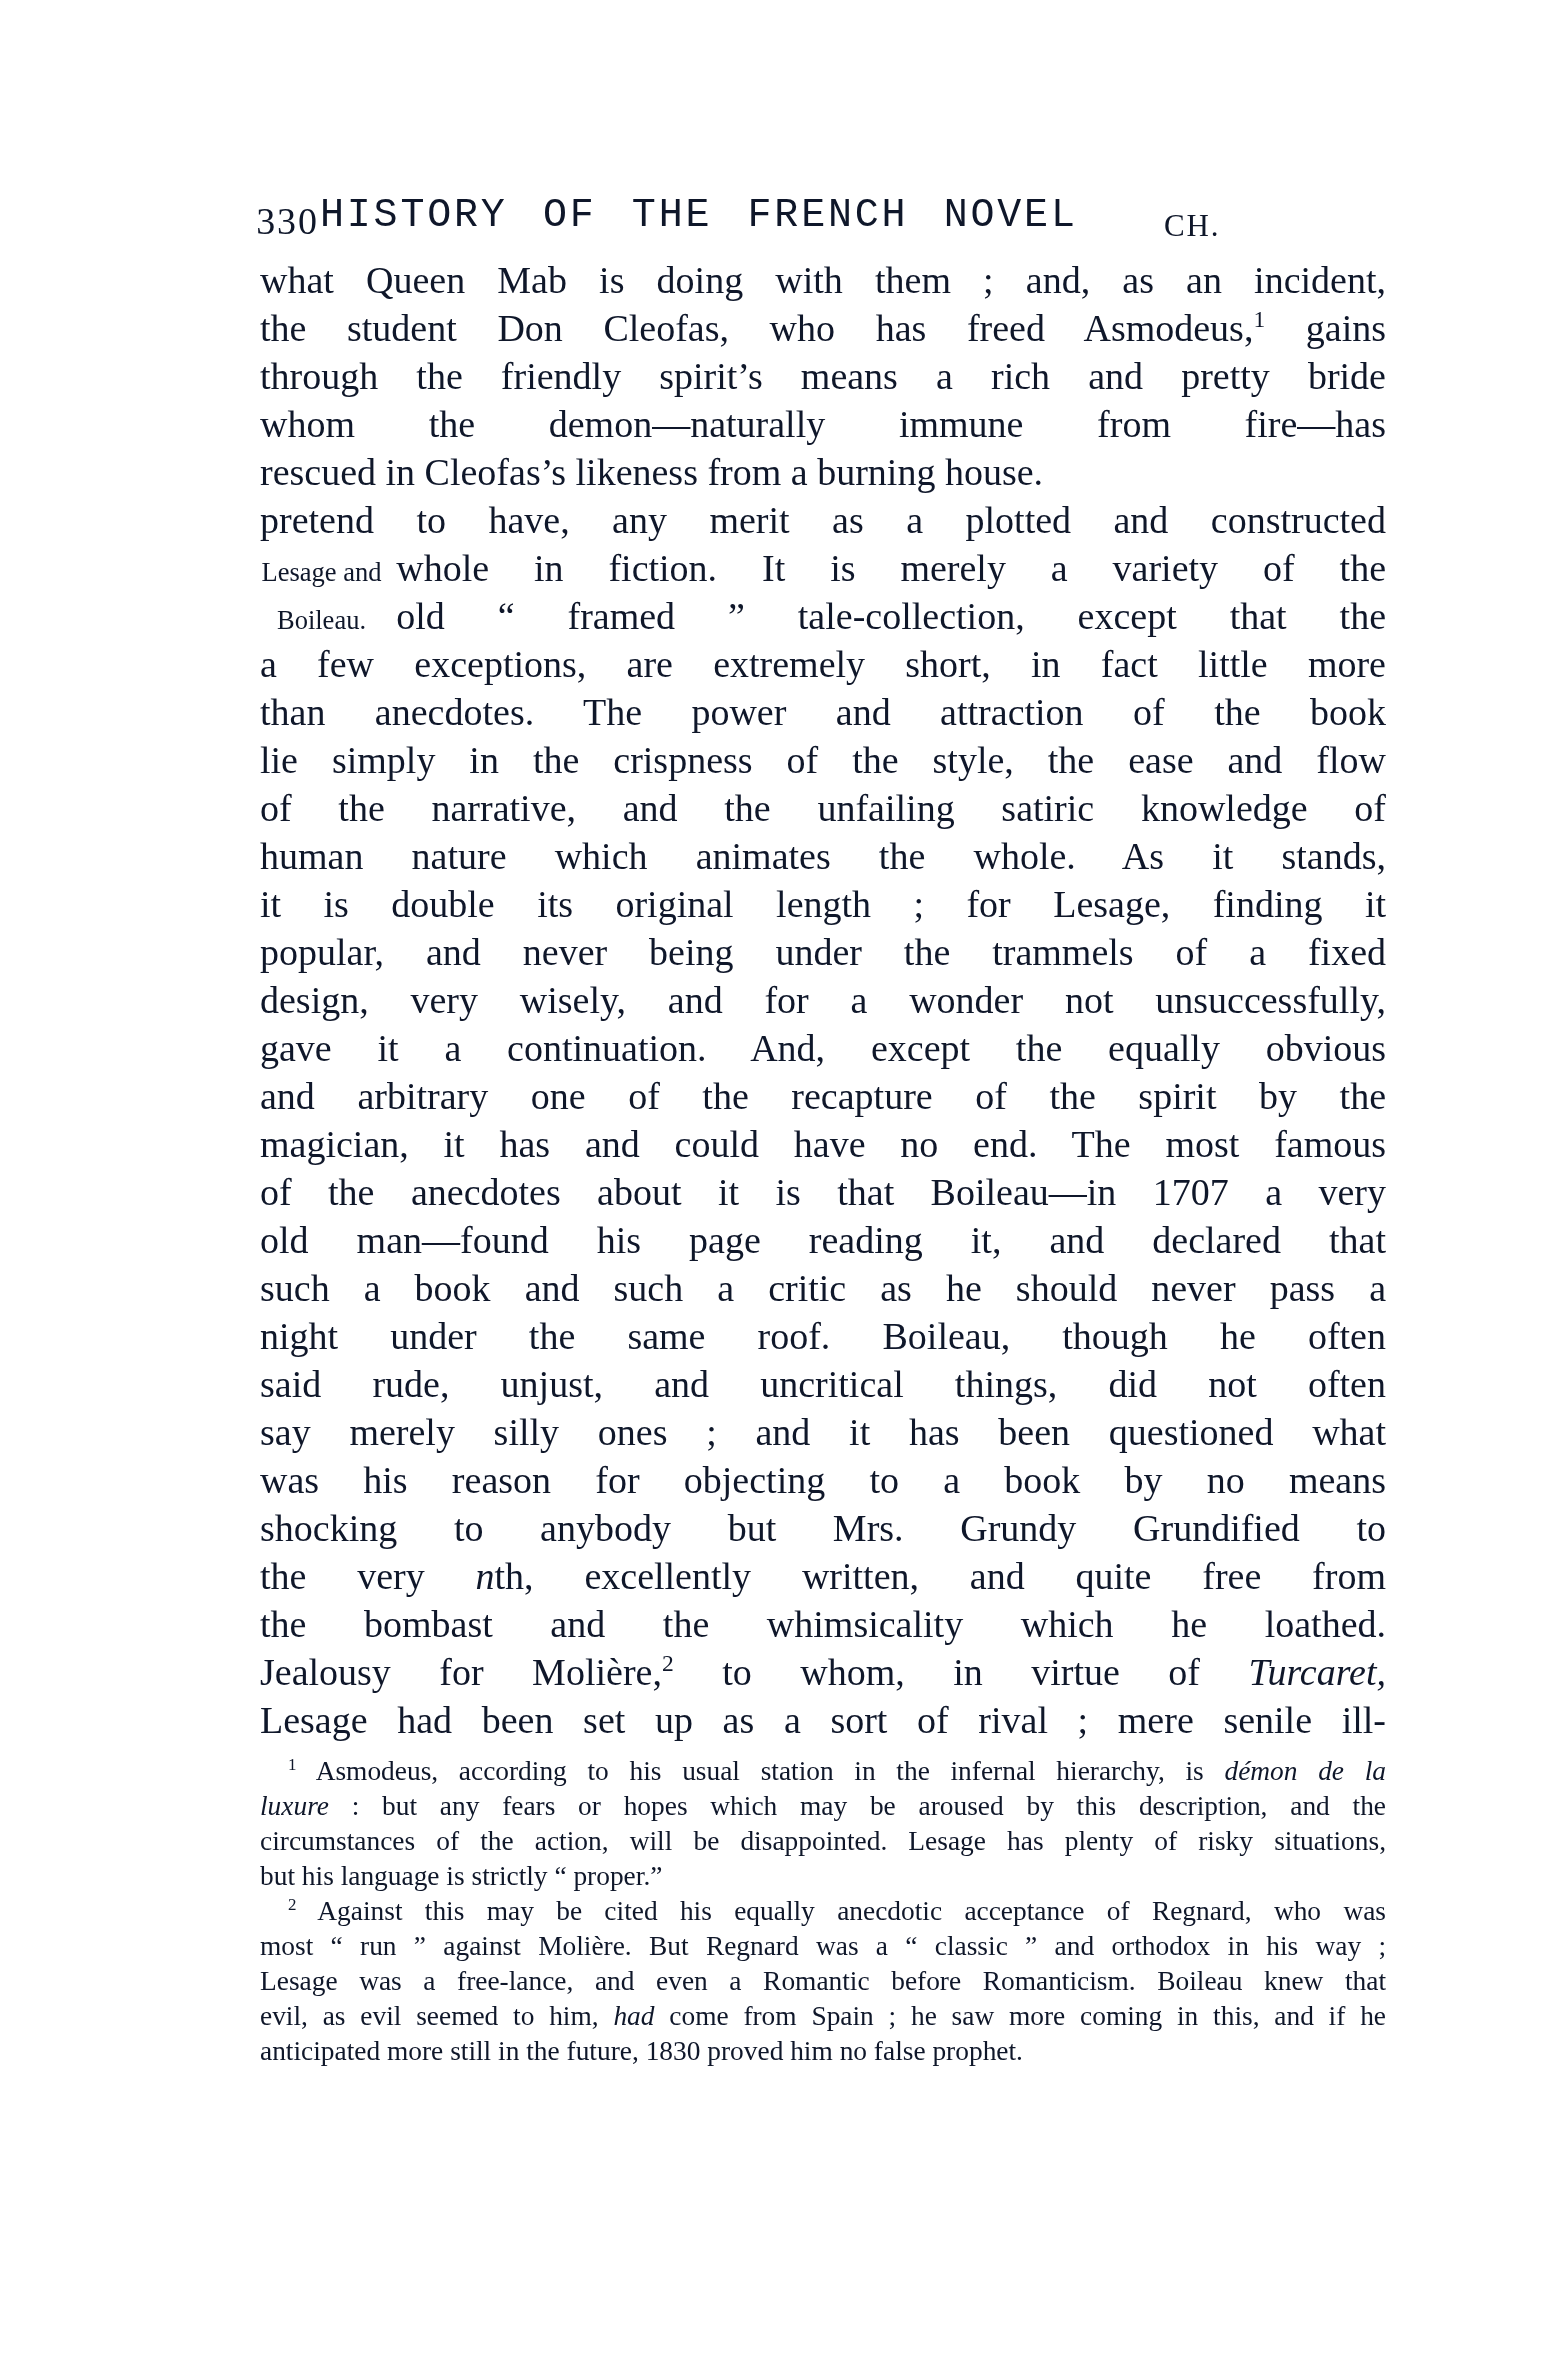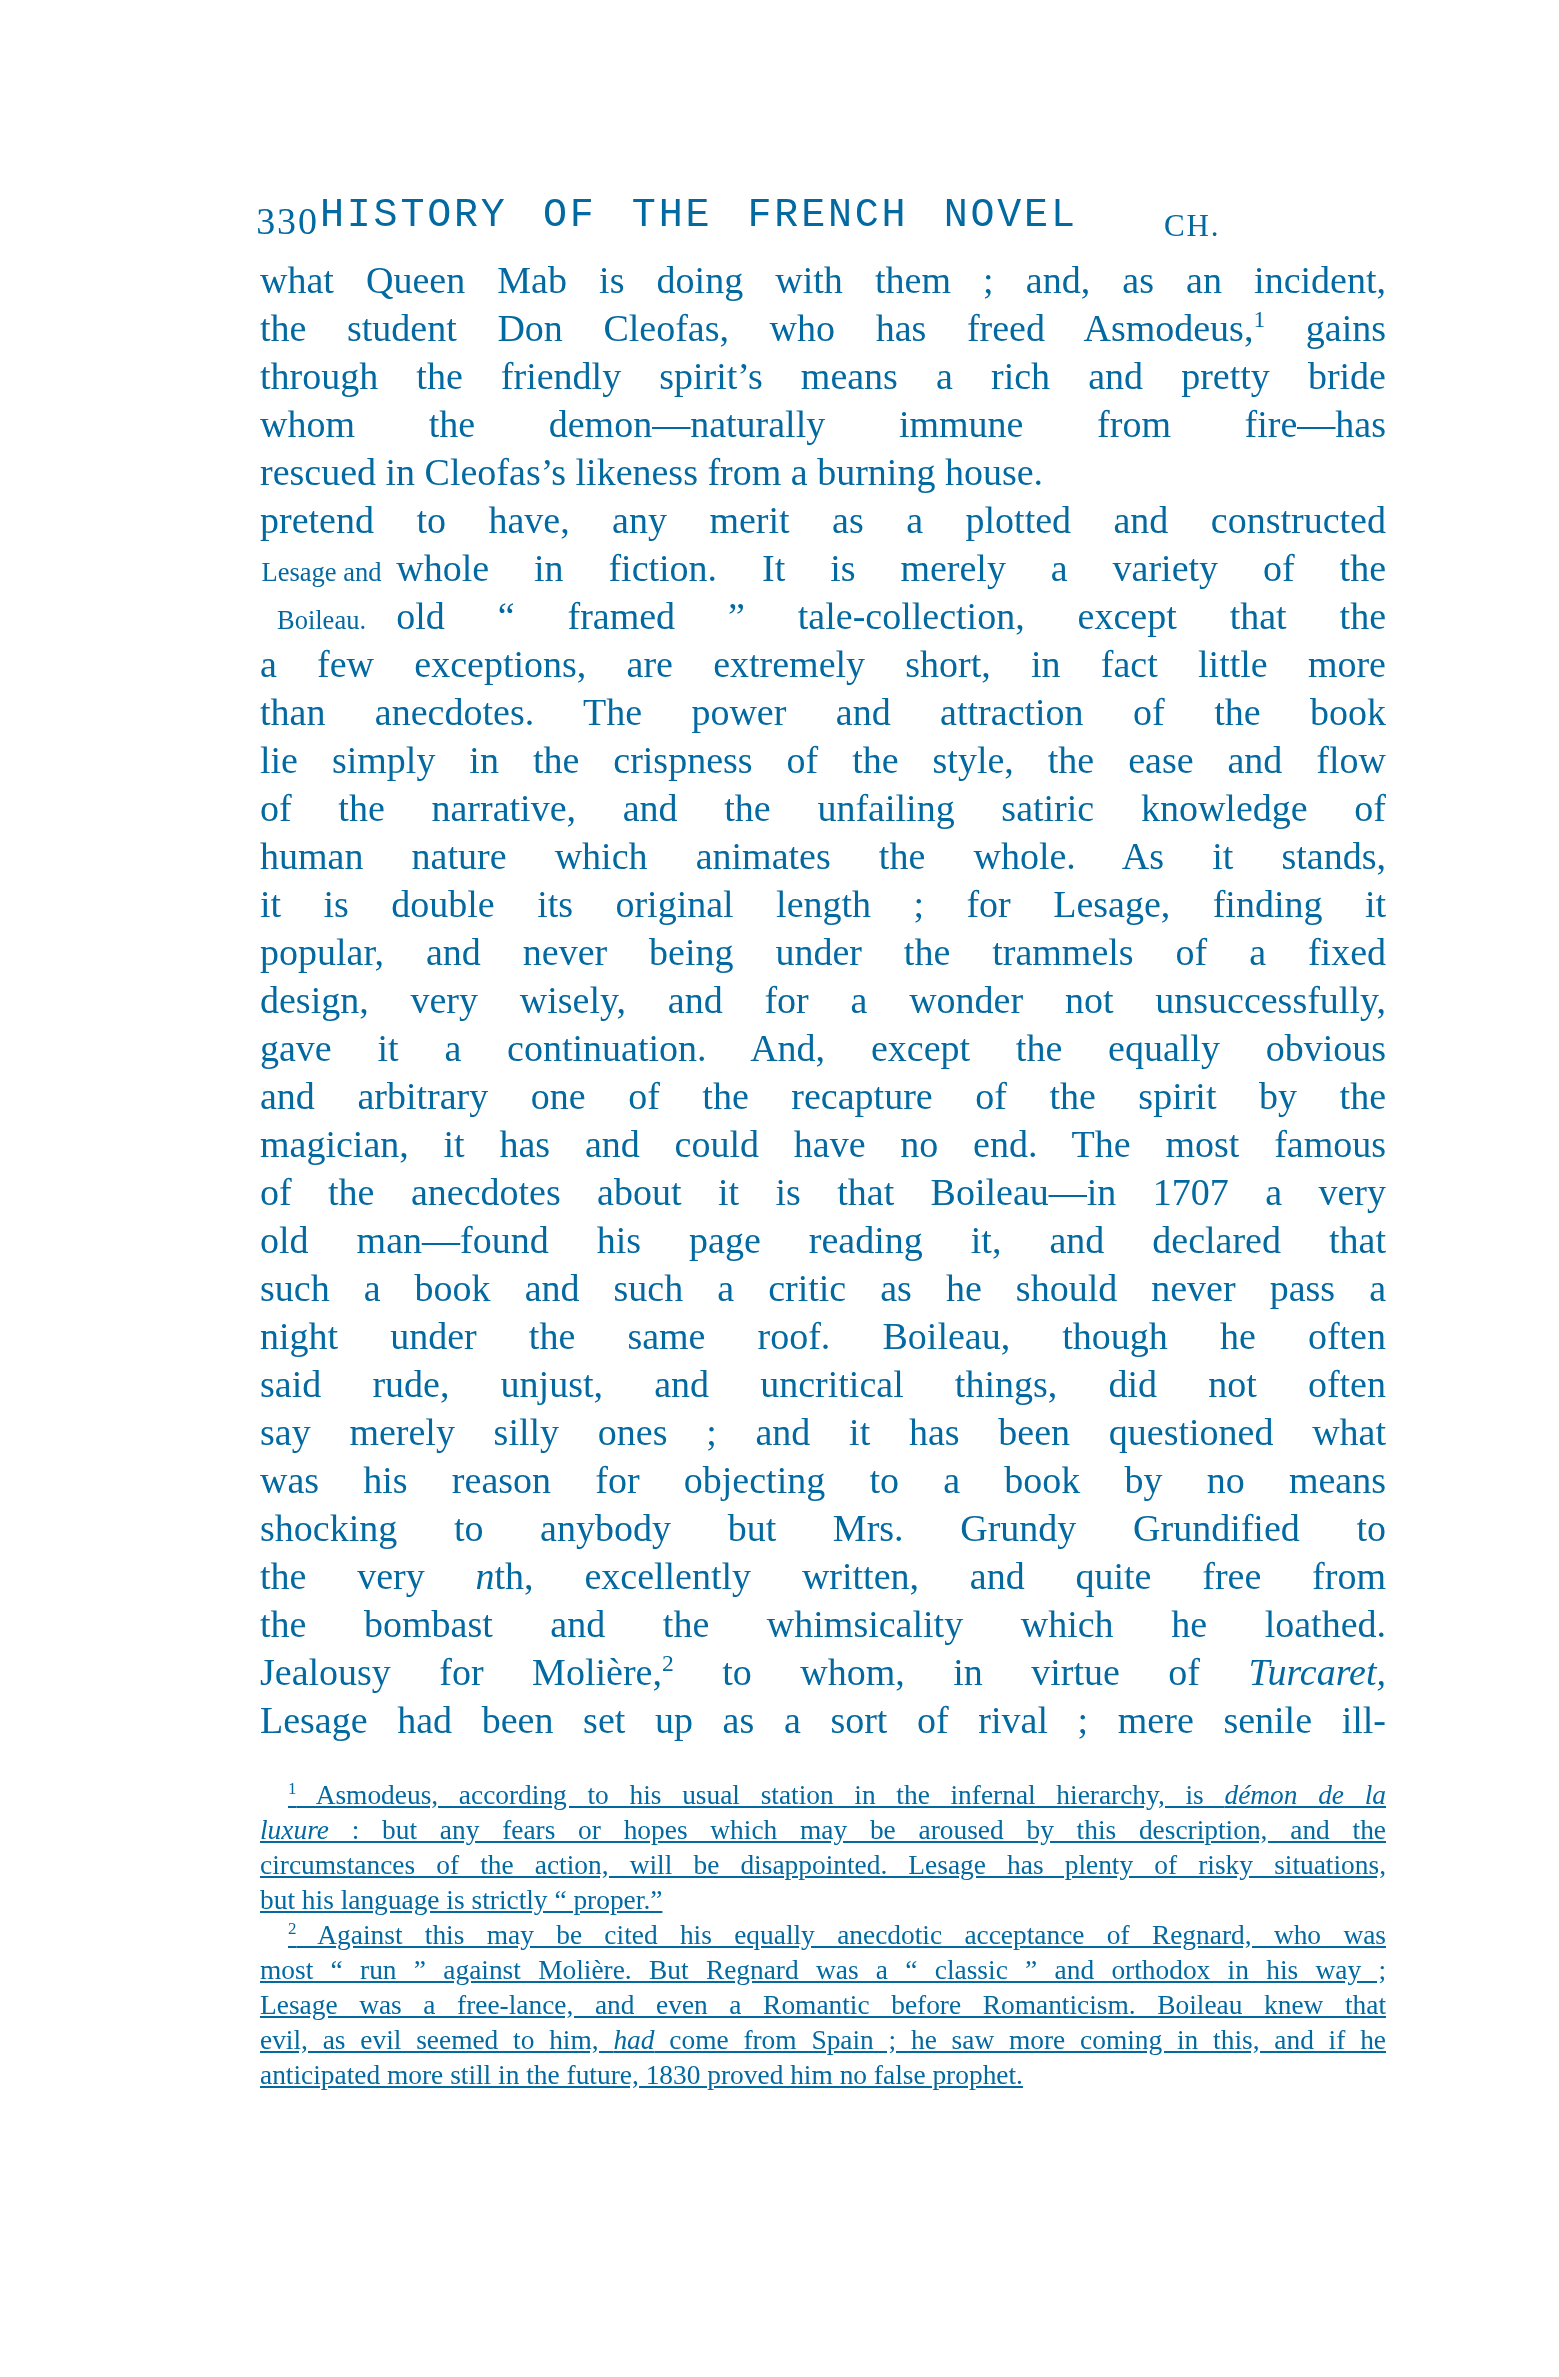--- a/index.html
+++ b/index.html
@@ -1,21 +1,21 @@
 <!DOCTYPE html>
 <html style="font-size:15px"><head>
 <meta charset="utf-8">
 <style>
   html,body { margin:0; padding:0; }
   body { background:#e8e8e8; }
   .page {
     position:relative;
     width:1560px; height:2377px;
     background:#ffffff;
-    color:#0369a1;
+    color:#0f172a;
     font-family:"Liberation Serif", serif;
     overflow:hidden;
   }
   .content { position:absolute; left:260px; top:0; width:1126px; }
 
   .header { position:relative; height:57px; margin-top:191px; }
   .page-num { position:absolute; left:-3.8px; top:7.6px; font-size:38px; letter-spacing:1.9px; }
   .title { position:absolute; left:60px; top:1.9px; font-size:40px; letter-spacing:2.8px; word-spacing:8.5px;font-family:Liberation Mono, monospace; }
   .chapter { position:absolute; left:904px; top:17px; font-size:31px; letter-spacing:1.9px; }
 
@@ -26,21 +26,21 @@
   }
   .line-text { flex:1; white-space:nowrap; overflow:hidden; }
   .j .line-text { text-align:justify; text-align-last:justify; }
   .ind .line-text { padding-left:43px; }
 
   .cut-note {
     flex:none; width:123px; padding-right:13.2px;
     font-size:26.5px; text-align:center; white-space:nowrap;
   }
 
-  .fn-block { margin-top:34px;text-decoration:underline; }
+  .fn-block { margin-top:10px; }
   .fn-block .line { font-size:27.4px; line-height:35px; height:35px; }
   .fn-block .ind .line-text { padding-left:28px; }
 
   .it { font-style:italic; }
   .sup { font-size:0.62em; vertical-align:super; line-height:0; }
 </style>
 </head>
 <body>
 
 <div class="page">

